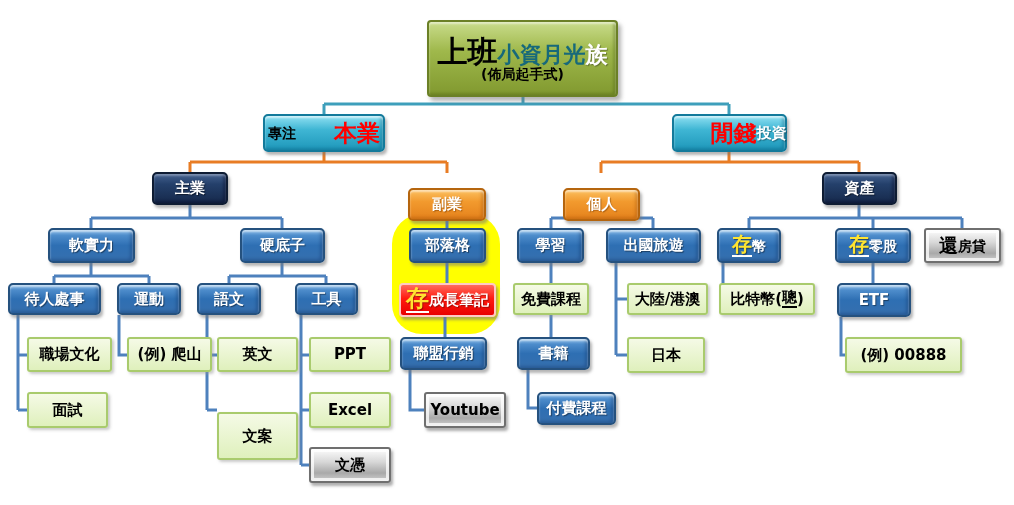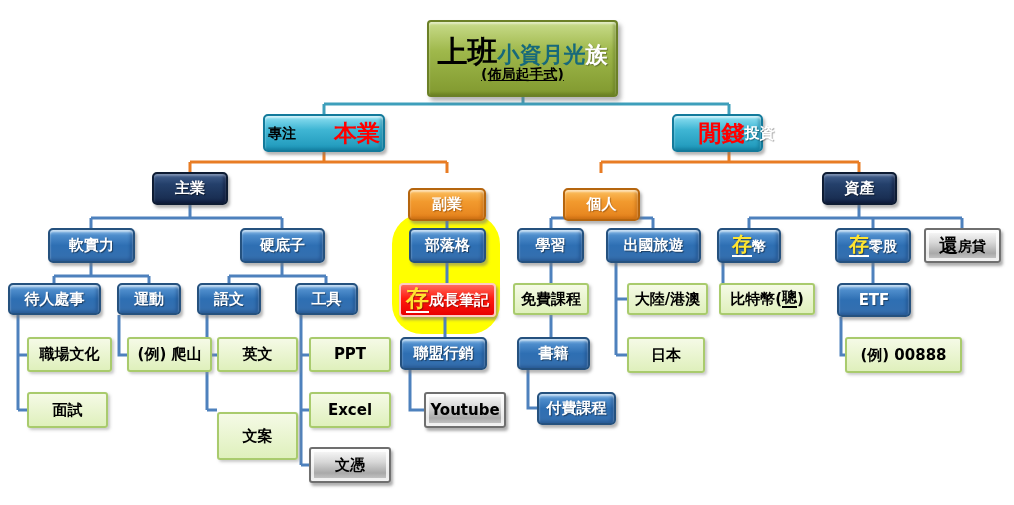--- a/index.html
+++ b/index.html
@@ -32,21 +32,21 @@
         box-shadow:2px 2px 3px rgba(150,150,150,.5);}
   .n-gray{color:#000;border:2px solid #6F6F6F;border-radius:3px;
         background:linear-gradient(180deg,#FDFDFD 0%,#D8D8D8 40%,#A9A9A9 75%,#CFCFCF 100%);
         box-shadow:2px 3px 3px rgba(120,120,120,.6), inset 0 0 0 3px rgba(255,255,255,.75);}
   .n-red{color:#fff;border:2px solid #FFC9C4;border-radius:4px;
         background:linear-gradient(180deg,#FF6A5E 0%,#FF1B0F 45%,#E80000 100%);
         box-shadow:2px 3px 3px rgba(120,120,120,.6);text-shadow:1px 1px 1px rgba(0,0,0,.35);}
   .rt-black{color:#000;font-size:30px;}
   .rt-teal{color:#17697A;font-size:22px;}
   .rt-white{color:#fff;font-size:22px;text-shadow:1px 1px 1px rgba(0,0,0,.35);}
-  .rt-sub{color:#000;font-size:14px;text-decoration:underline;}
+  .rt-sub{color:#000;font-size:14px;}
   .t-sm-black{color:#000;font-size:14px;text-shadow:none;}
   .t-red-big{color:#FF0000;font-size:23px;text-shadow:none;margin-left:38px;}
   .t-white-sm{color:#fff;font-size:15px;text-shadow:1px 1px 1px rgba(0,0,0,.35);}
   .t-save{color:#FFE430;font-size:20px;border-bottom:2px solid #fff;padding-bottom:1px;}
   .t-save-big{color:#FFE430;font-size:23px;border-bottom:2px solid #fff;padding-bottom:1px;}
   .t-big-black{font-size:19px;}
   .t-sm2{font-size:14px;}
   .t-underline{border-bottom:2px solid #000;padding-bottom:1px;}
 </style>
 </head>
@@ -85,21 +85,21 @@
     <div>
       <span class="rt-black">上班</span><span class="rt-teal">小資月光</span><span class="rt-white">族</span>
     </div>
     <div class="rt-sub">(佈局起手式)</div>
   </div>
 
   <div class="node n-teal" style="left:263px;top:114px;width:122px;height:38px">
     <span class="t-sm-black">專注</span>
       <span class="t-red-big">本業</span>
   </div>
-  <div class="node n-teal" style="left:672px;top:114px;width:91px;height:38px">
+  <div class="node n-teal" style="left:672px;top:114px;width:115px;height:38px">
     <span class="t-red-big">閒錢</span>
       <span class="t-white-sm">投資</span>
   </div>
 
   <div class="node n-navy" style="left:152px;top:172px;width:76px;height:33px">主業</div>
   <div class="node n-orange" style="left:408px;top:172px;width:78px;height:33px">副業</div>
   <div class="node n-orange" style="left:563px;top:172px;width:77px;height:33px">個人</div>
   <div class="node n-navy" style="left:822px;top:172px;width:75px;height:33px">資產</div>
 
   <div class="node n-blue" style="left:48px;top:228px;width:87px;height:35px">軟實力</div>

